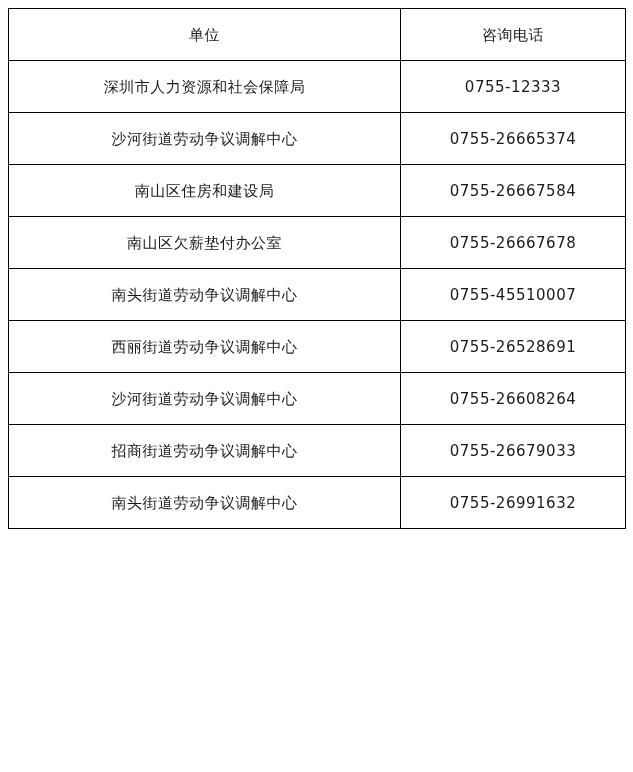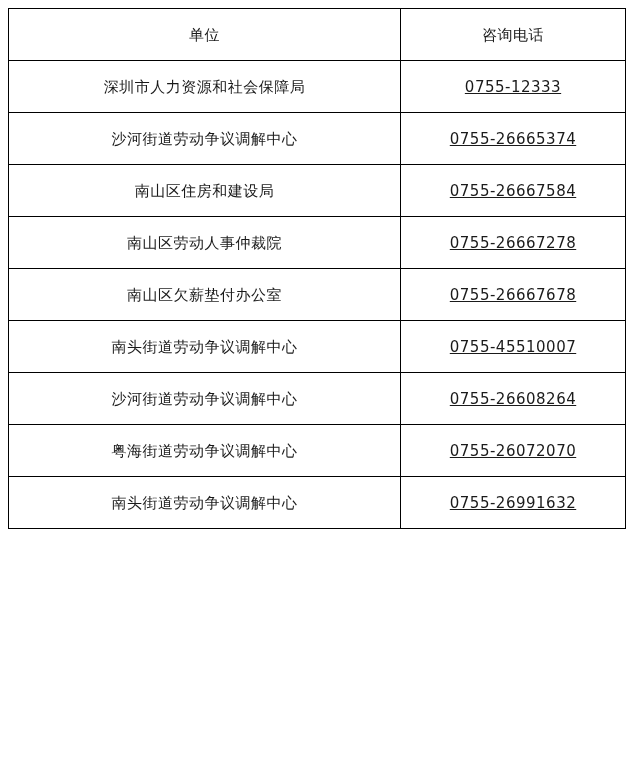--- a/index.html
+++ b/index.html
@@ -31,21 +31,20 @@
     vertical-align: middle;
     font-size: 15px;
     line-height: 1.2;
     letter-spacing: 0.5px;
     padding: 0 4px;
   }
   col.col-unit { width: 392px; }
   col.col-phone { width: 225px; }
   td.phone-cell {
     letter-spacing: 0.3px;
-    text-decoration: underline;
   }
   thead td {
     font-size: 15px;
   }
 </style>
 </head>
 <body>
 
 <div class="table-wrap">
   <table class="contact-table">
@@ -66,38 +65,38 @@
         </tr>
         <tr>
           <td class="unit-cell">沙河街道劳动争议调解中心</td>
           <td class="phone-cell">0755-26665374</td>
         </tr>
         <tr>
           <td class="unit-cell">南山区住房和建设局</td>
           <td class="phone-cell">0755-26667584</td>
         </tr>
         <tr>
-          <td class="unit-cell">南山区劳动人事仲裁院</td>
-          <td class="phone-cell">0755-26667278</td>
-        </tr>
-        <tr>
           <td class="unit-cell">南山区欠薪垫付办公室</td>
           <td class="phone-cell">0755-26667678</td>
         </tr>
         <tr>
           <td class="unit-cell">南头街道劳动争议调解中心</td>
           <td class="phone-cell">0755-45510007</td>
         </tr>
         <tr>
+          <td class="unit-cell">西丽街道劳动争议调解中心</td>
+          <td class="phone-cell">0755-26528691</td>
+        </tr>
+        <tr>
           <td class="unit-cell">沙河街道劳动争议调解中心</td>
           <td class="phone-cell">0755-26608264</td>
         </tr>
         <tr>
-          <td class="unit-cell">粤海街道劳动争议调解中心</td>
-          <td class="phone-cell">0755-26072070</td>
+          <td class="unit-cell">招商街道劳动争议调解中心</td>
+          <td class="phone-cell">0755-26679033</td>
         </tr>
         <tr>
           <td class="unit-cell">南头街道劳动争议调解中心</td>
           <td class="phone-cell">0755-26991632</td>
         </tr>
       </tbody>
   </table>
 </div>
 
 </body></html>

